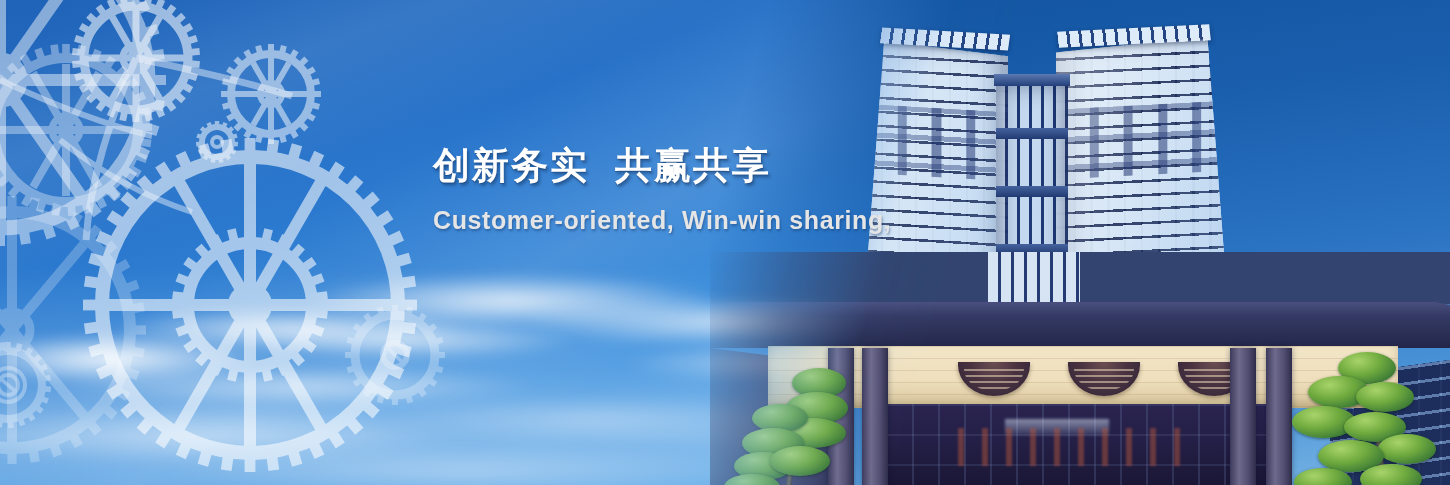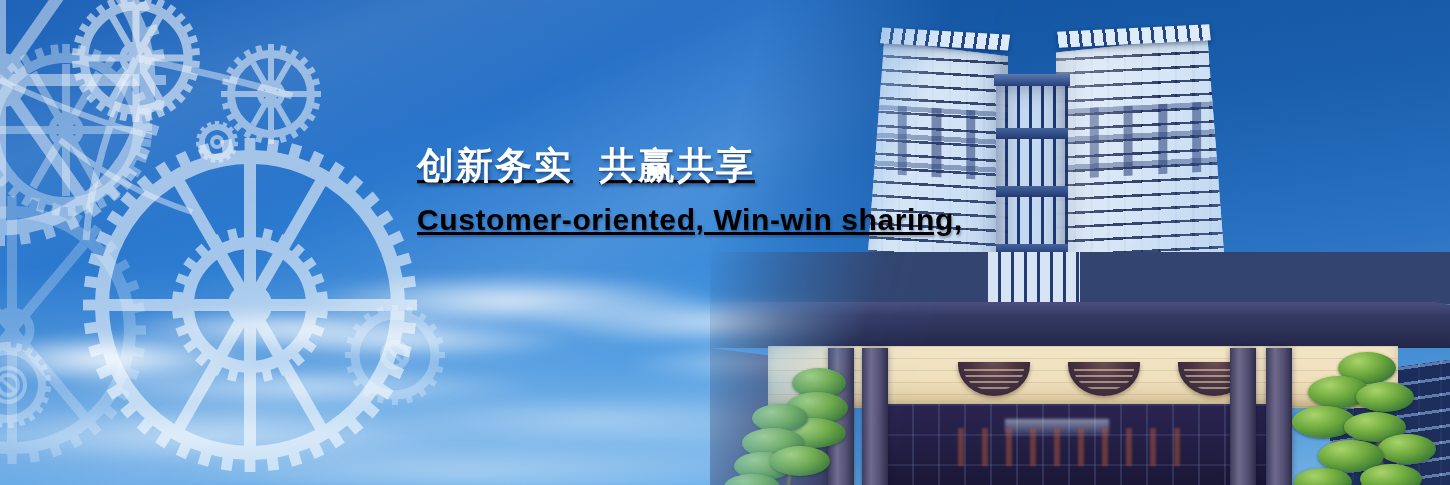--- a/index.html
+++ b/index.html
@@ -265,38 +265,37 @@
     box-shadow: 0 1px 3px rgba(12,30,18,0.5);
   }
   .trunk {
     position: absolute;
     background: linear-gradient(to right, #4b4a52, #6e6a62, #3c3b44);
   }
 
   
   .copy {
     position: absolute;
-    left: 417px; top: 140px;
+    left: 433px; top: 140px;
     width: 520px;
     z-index: 40;
-    text-decoration: underline;
   }
   .h-cn {
     color: #ffffff;
     font-size: 37px;
     font-weight: bold;
     letter-spacing: 2px;
     line-height: 52px;
     text-shadow: 2px 3px 3px rgba(18,48,92,0.45), 0 1px 1px rgba(20,52,100,0.5);
     white-space: nowrap;
   }
   .h-cn .gap { display: inline-block; width: 26px; }
   .h-en {
-    color: #000000;
-    font-size: 30px;
+    color: #e5e5e5;
+    font-size: 25px;
     font-weight: bold;
     letter-spacing: 0.6px;
     line-height: 34px;
     text-shadow: 1px 2px 2.5px rgba(18,48,92,0.42);
     white-space: nowrap;
   }
   .h-en-1 { margin-top: 11px; }
 </style>
 </head>
 <body>

